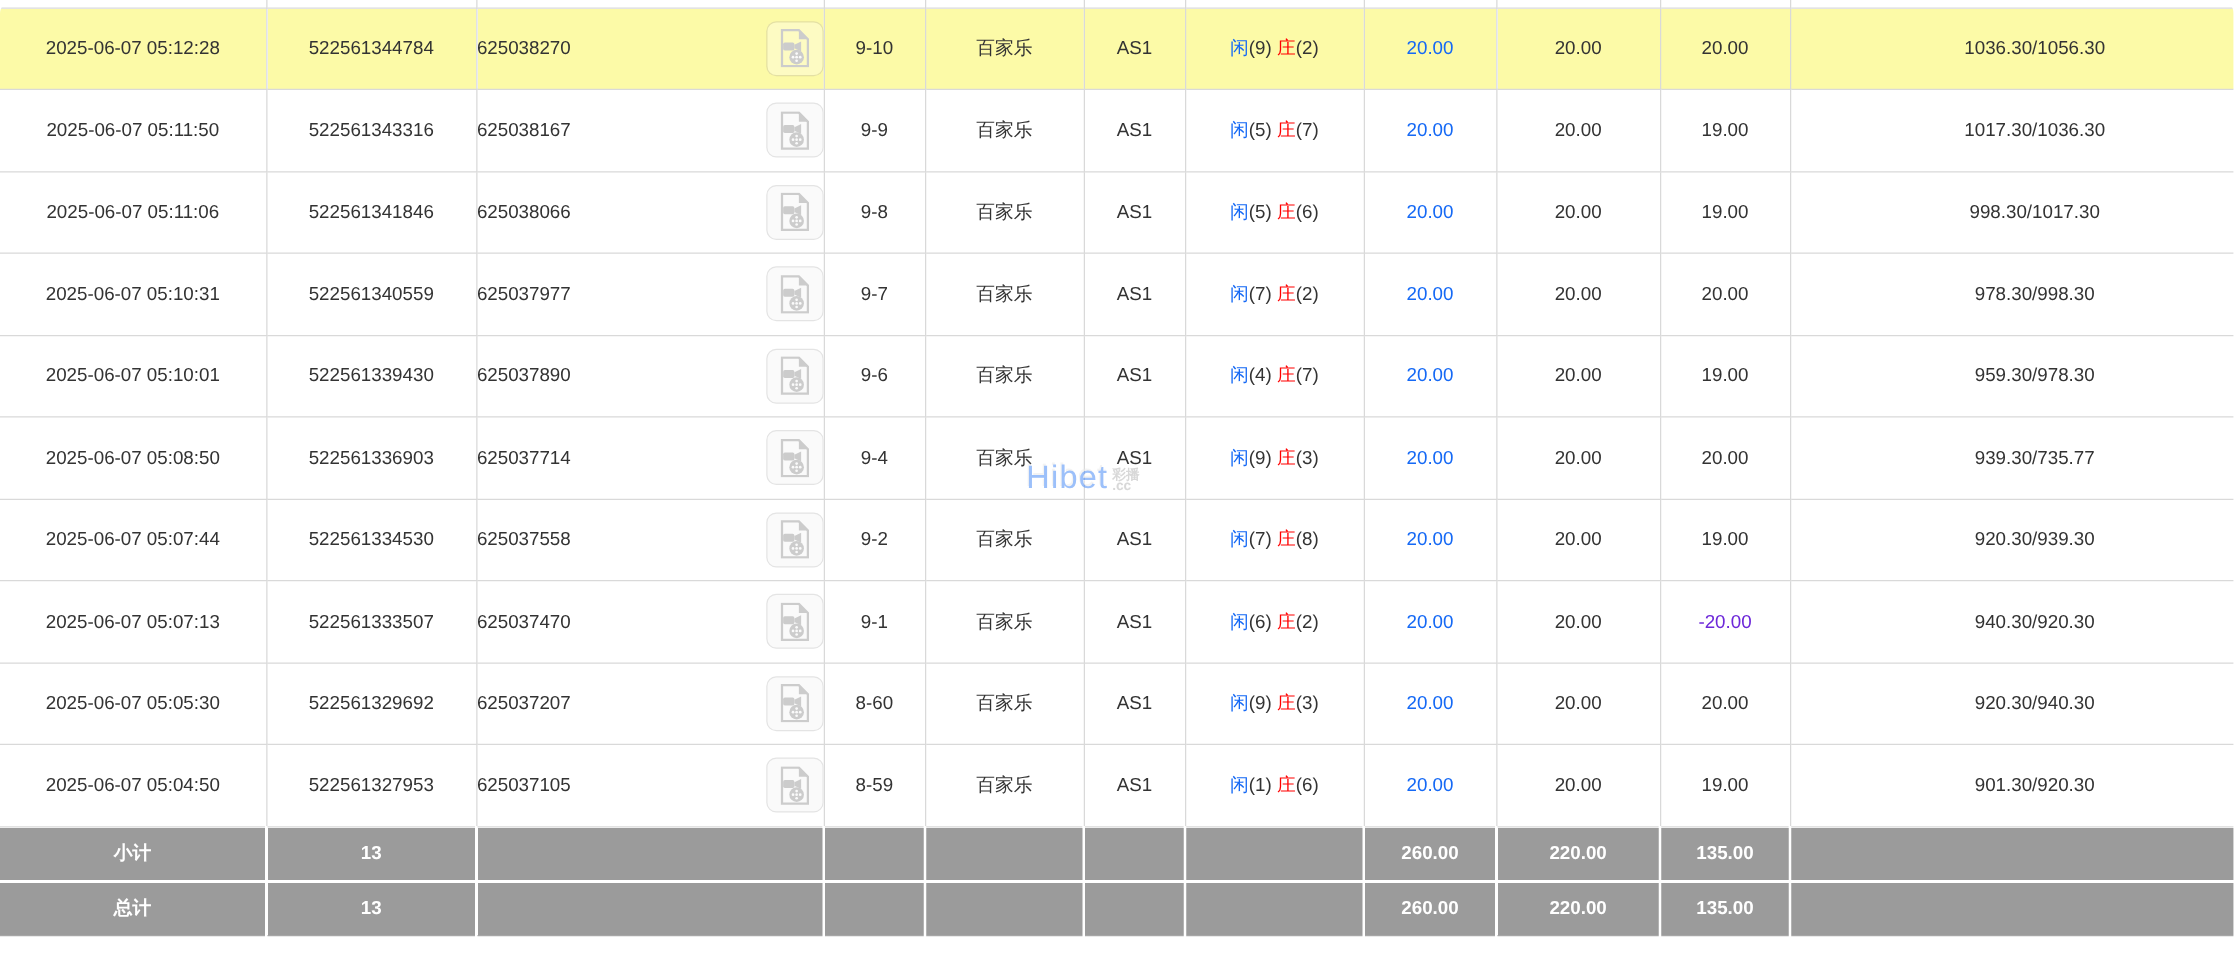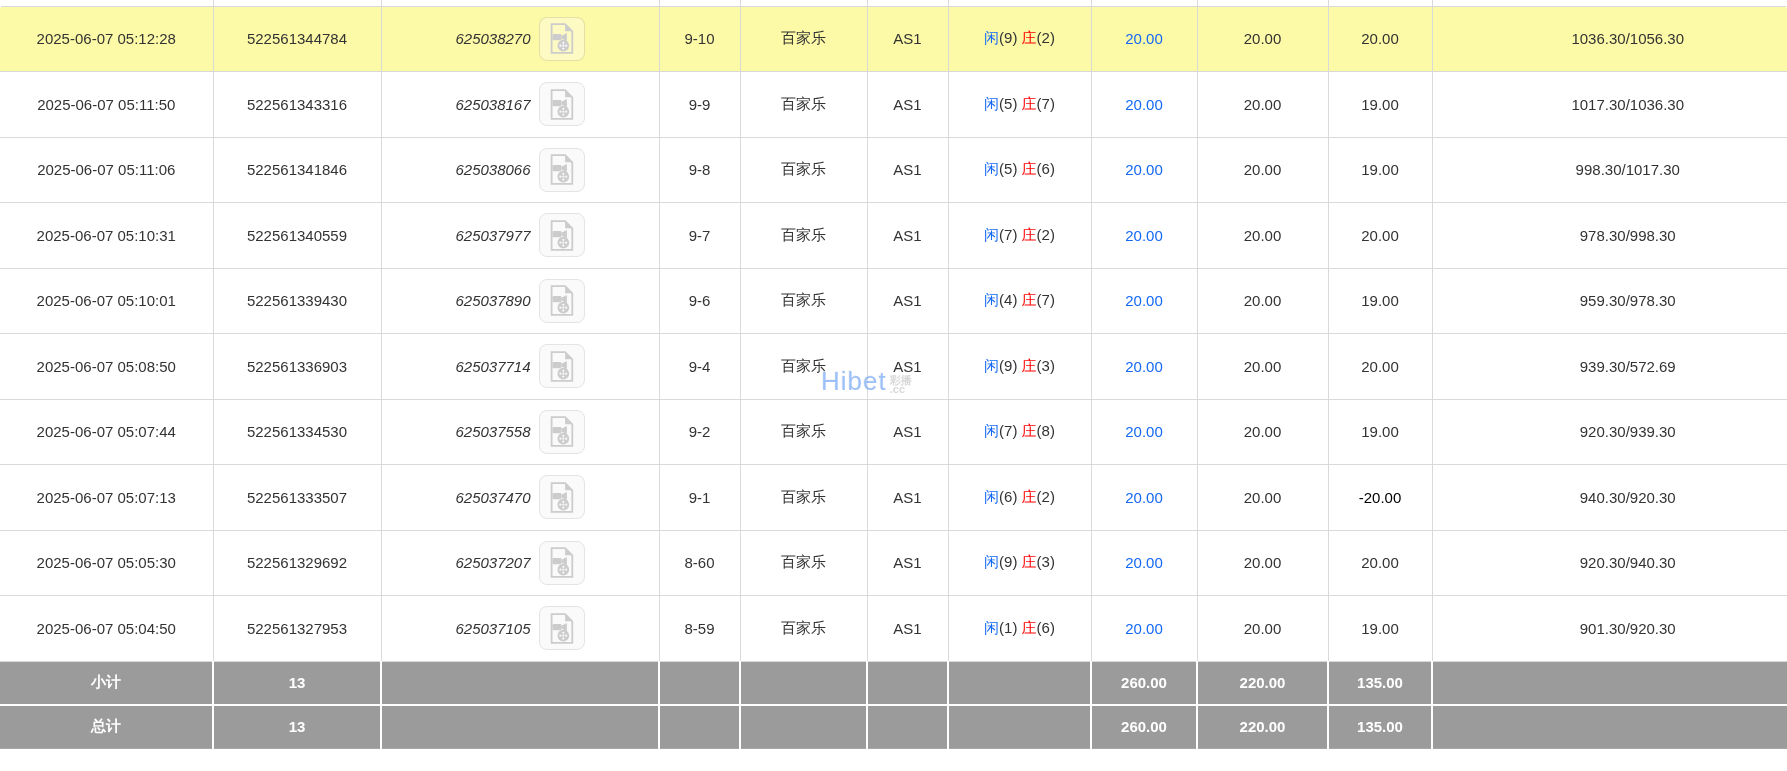--- a/index.html
+++ b/index.html
@@ -19,32 +19,32 @@
     border-right:1px solid #d9d9d9; border-bottom:1px solid #d9d9d9;
     white-space:nowrap;
   }
   td:last-child { border-right:none;padding-left:36px; }
 
   tr.partial td { height:6px; background:#fff; }
 
   tr.data-row td { height:65.5px; background:#fff; }
   tr.data-row.highlight td { background:#fcfaa7; }
 
-  .game-id-wrap { display:flex; align-items:center; justify-content:center; gap:8px;font-style:italic; }
+  .game-id-wrap { display:flex; align-items:center; justify-content:space-between; gap:8px; }
   .icon-btn {
     width:46px; height:44px; flex:0 0 auto;
     border:1px solid #e4e4e4; border-radius:8px; background:#fafafa;
     display:inline-flex; align-items:center; justify-content:center; cursor:pointer;
   }
   tr.highlight .icon-btn { background:rgba(255,255,255,0.32); border-color:rgba(180,172,110,0.35); }
 
   .p-label { color:#1569f5; }
   .b-label { color:#ff0000; }
   .bet-link { color:#1569f5; cursor:pointer; text-decoration:none; }
-  .neg { color:#000000;margin-top:12px; }
+  .neg { color:#6d28d9;margin-top:12px; }
 
   tr.summary td {
     background:#9b9b9b; color:#ffffff; font-weight:bold; height:43.5px;
     border-right:2px solid #ffffff; border-bottom:2px solid #ffffff;
   }
   tr.summary td:last-child { border-right:none; }
   tr.summary.last td { border-bottom:1px solid #a6a6a6;margin-top:44px; }
 
   .watermark {
     position:absolute; left:821px; top:369px; z-index:5; pointer-events:none;
@@ -306,21 +306,21 @@
     <td>AS1</td>
     <td>
       <span class="p-label">闲</span><span>(9)</span>
       <span class="b-label">庄</span><span>(3)</span>
     </td>
     <td>
       <a class="bet-link">20.00</a>
     </td>
     <td>20.00</td>
     <td>20.00</td>
-    <td>939.30/572.69</td>
+    <td>939.30/735.77</td>
   </tr>
 
   <tr class="data-row">
     <td>2025-06-07 05:07:44</td>
     <td>522561334530</td>
     <td>
       <span class="game-id-wrap">
         <span>625037558</span>
         <span class="icon-btn">
           <svg width="27" height="31" viewBox="0 0 30 34">

